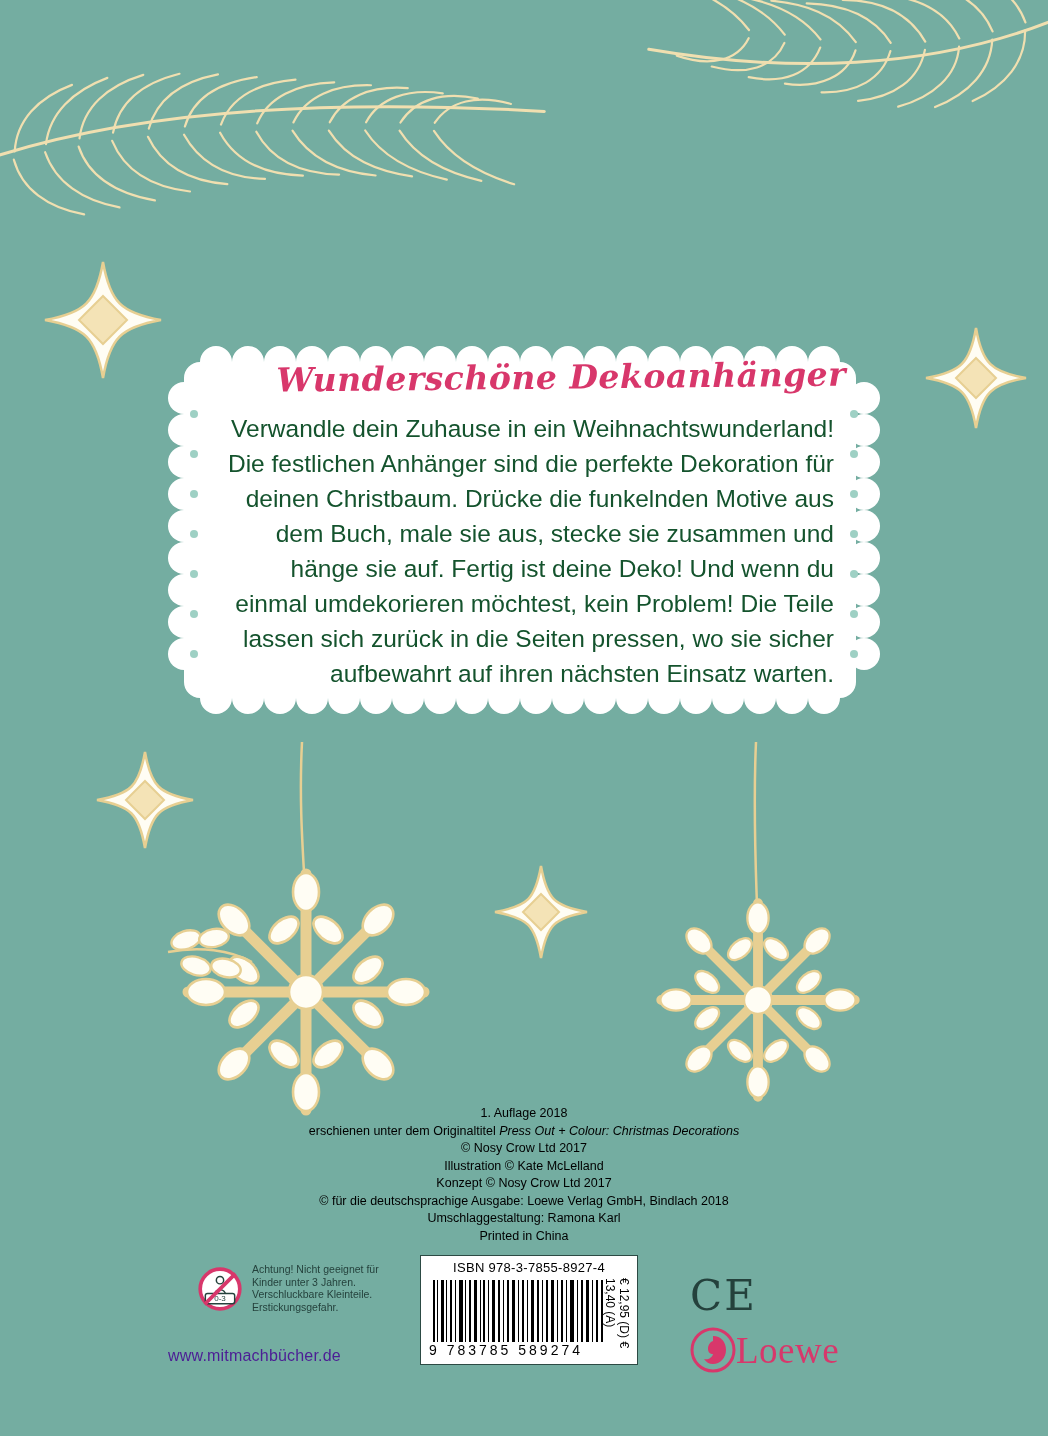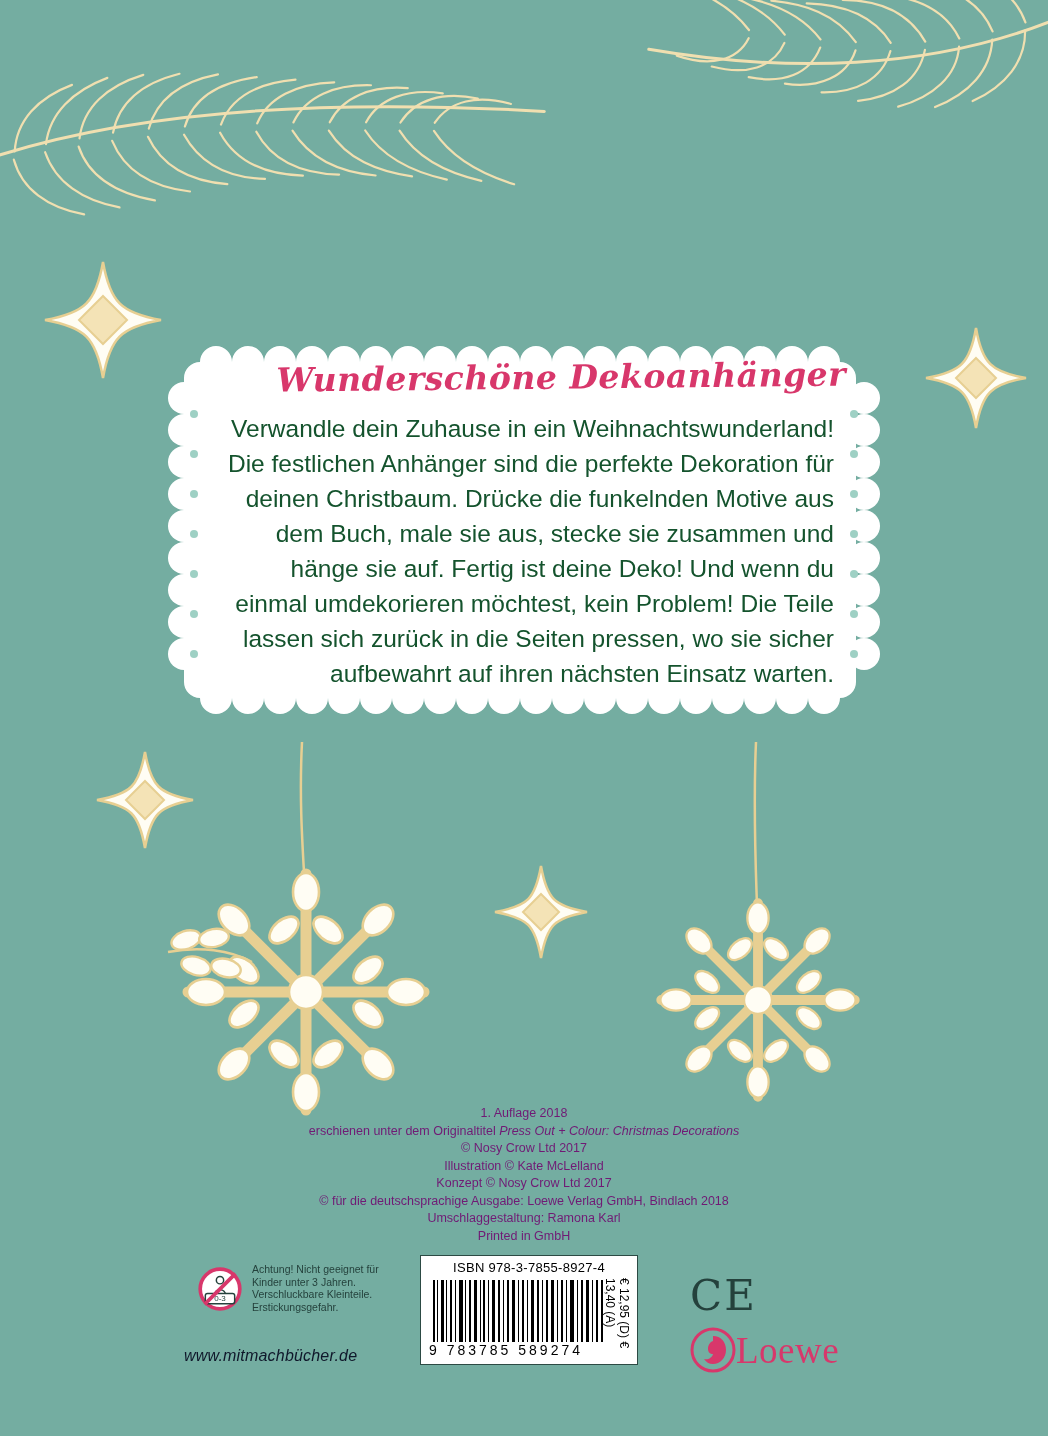--- a/index.html
+++ b/index.html
@@ -66,21 +66,21 @@
     padding: 0 12px;
   }
 
   
   .imprint {
     position: absolute;
     left: 0;
     top: 1105px;
     width: 1048px;
     text-align: center;
-    color: #701a75;
+    color: #000000;
     font-size: 12.5px;
     line-height: 17.5px;
     font-family: "Liberation Sans", sans-serif;
   }
   .imprint em {
   }
 
   
   .bottom {
     position: absolute;
@@ -100,26 +100,25 @@
     position: absolute;
     left: 252px;
     top: 8px;
     width: 150px;
     font-size: 10.5px;
     line-height: 12.5px;
     color: #24413c;
   }
   .weburl {
     position: absolute;
-    left: 184px;
+    left: 168px;
     top: 92px;
     font-size: 16px;
-    color: #0f172a;
+    color: #4c1d95;
     letter-spacing: .2px;
-    font-style: italic;
   }
   .barcode-box {
     position: absolute;
     left: 420px;
     top: 0px;
     width: 216px;
     height: 108px;
     background: #ffffff;
     border: 1px solid #2c4a44;
   }
@@ -410,21 +409,21 @@
   </div>
 
   <div class="imprint">
     <div>1. Auflage 2018</div>
     <div>erschienen unter dem Originaltitel <em>Press Out + Colour: Christmas Decorations</em></div>
     <div>© Nosy Crow Ltd 2017</div>
     <div>Illustration © Kate McLelland</div>
     <div>Konzept © Nosy Crow Ltd 2017</div>
     <div>© für die deutschsprachige Ausgabe: Loewe Verlag GmbH, Bindlach 2018</div>
     <div>Umschlaggestaltung: Ramona Karl</div>
-    <div>Printed in GmbH</div>
+    <div>Printed in China</div>
   </div>
 
   <div class="bottom">
 
     <svg class="warning-icon" viewBox="0 0 60 60" xmlns="http://www.w3.org/2000/svg">
       <circle cx="30" cy="30" r="27" fill="#ffffff" stroke="#d8376b" stroke-width="5"></circle>
       <g stroke="#24413c" stroke-width="2" fill="none">
         <circle cx="30" cy="18" r="5"></circle>
         <path d="M22,40 C 22,28 38,28 38,40"></path>
       </g>

